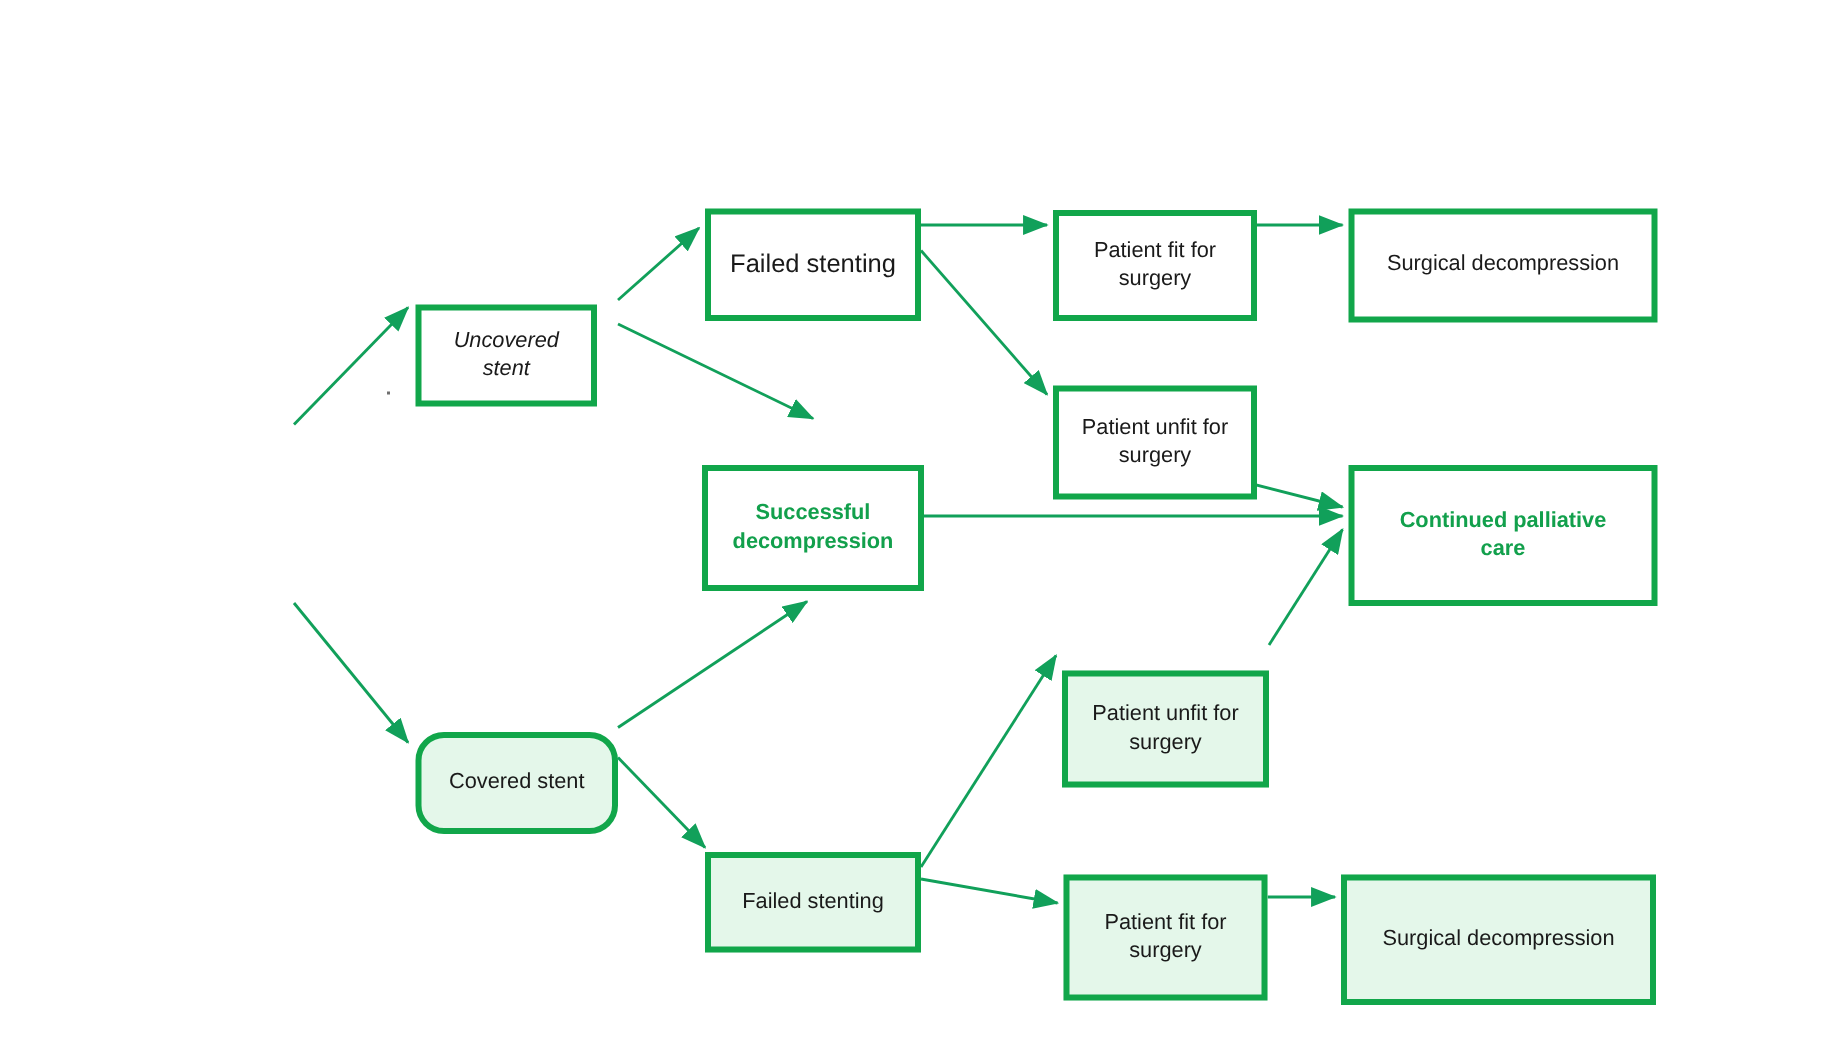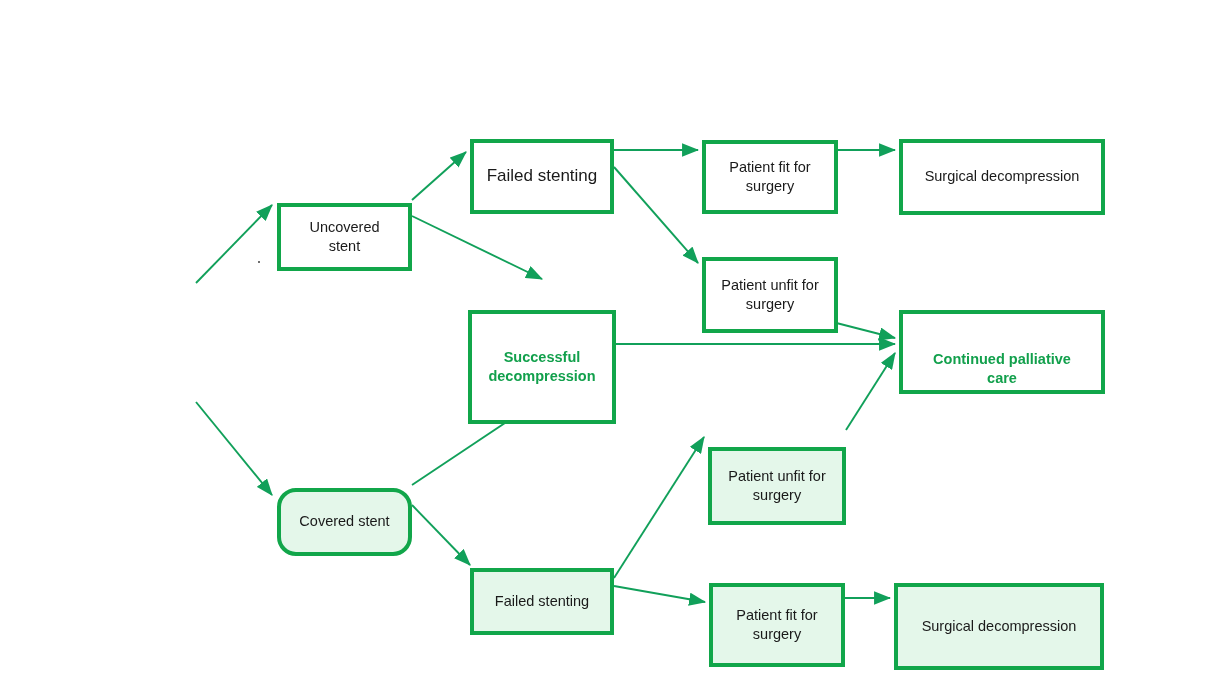--- a/index.html
+++ b/index.html
@@ -84,31 +84,31 @@
         <line x1="616" y1="344" x2="895" y2="344"></line>
         <line x1="412" y1="485" x2="538" y2="401"></line>
         <line x1="412" y1="505" x2="470" y2="565"></line>
         <line x1="614" y1="578" x2="704" y2="437"></line>
         <line x1="614" y1="586" x2="705" y2="602"></line>
         <line x1="846" y1="430" x2="895" y2="353"></line>
         <line x1="845" y1="598" x2="890" y2="598"></line>
       </g>
   </svg>
 
-  <div class="node" style="left: 277px; top: 176px; width: 135px; height: 68px; border-color: rgb(17, 166, 74);">
+  <div class="node" style="left: 277px; top: 176px; width: 121px; height: 68px; border-color: rgb(17, 166, 74); font-style: italic;">
     <span class="label">Uncovered
 stent</span>
   </div>
   <div class="node fill-light" style="left: 277px; top: 461px; width: 135px; height: 68px; border-color: rgb(17, 166, 74); border-radius: 19px;">
     <span class="label">Covered stent</span>
   </div>
   <div class="node big-text" style="left: 470px; top: 112px; width: 144px; height: 75px; border-color: rgb(17, 166, 74);">
     <span class="label">Failed stenting</span>
   </div>
-  <div class="node green-text" style="left: 468px; top: 283px; width: 148px; height: 114px; border-color: rgb(17, 166, 74);">
+  <div class="node green-text" style="left: 468px; top: 283px; width: 148px; height: 84px; border-color: rgb(17, 166, 74);">
     <span class="label">Successful
 decompression</span>
   </div>
   <div class="node fill-light" style="left: 470px; top: 541px; width: 144px; height: 67px; border-color: rgb(17, 166, 74);">
     <span class="label">Failed stenting</span>
   </div>
   <div class="node" style="left: 702px; top: 113px; width: 136px; height: 74px; border-color: rgb(17, 166, 74);">
     <span class="label">Patient fit for
 surgery</span>
   </div>
@@ -120,21 +120,21 @@
     <span class="label">Patient unfit for
 surgery</span>
   </div>
   <div class="node fill-light" style="left: 709px; top: 556px; width: 136px; height: 84px; border-color: rgb(17, 166, 74);">
     <span class="label">Patient fit for
 surgery</span>
   </div>
   <div class="node" style="left: 899px; top: 112px; width: 206px; height: 76px; border-color: rgb(17, 166, 74);">
     <span class="label">Surgical decompression</span>
   </div>
-  <div class="node green-text" style="left: 899px; top: 283px; width: 206px; height: 84px; border-color: rgb(17, 166, 74); align-items: flex-end;">
+  <div class="node green-text" style="left: 899px; top: 283px; width: 206px; height: 94px; border-color: rgb(17, 166, 74);">
     <span class="label">Continued palliative
 care</span>
   </div>
   <div class="node fill-light" style="left: 894px; top: 556px; width: 210px; height: 87px; border-color: rgb(17, 166, 74);">
     <span class="label">Surgical decompression</span>
   </div>
 
   <div class="dot-artifact" style="left: 258px; top: 261px;"></div>
 
 </div>

